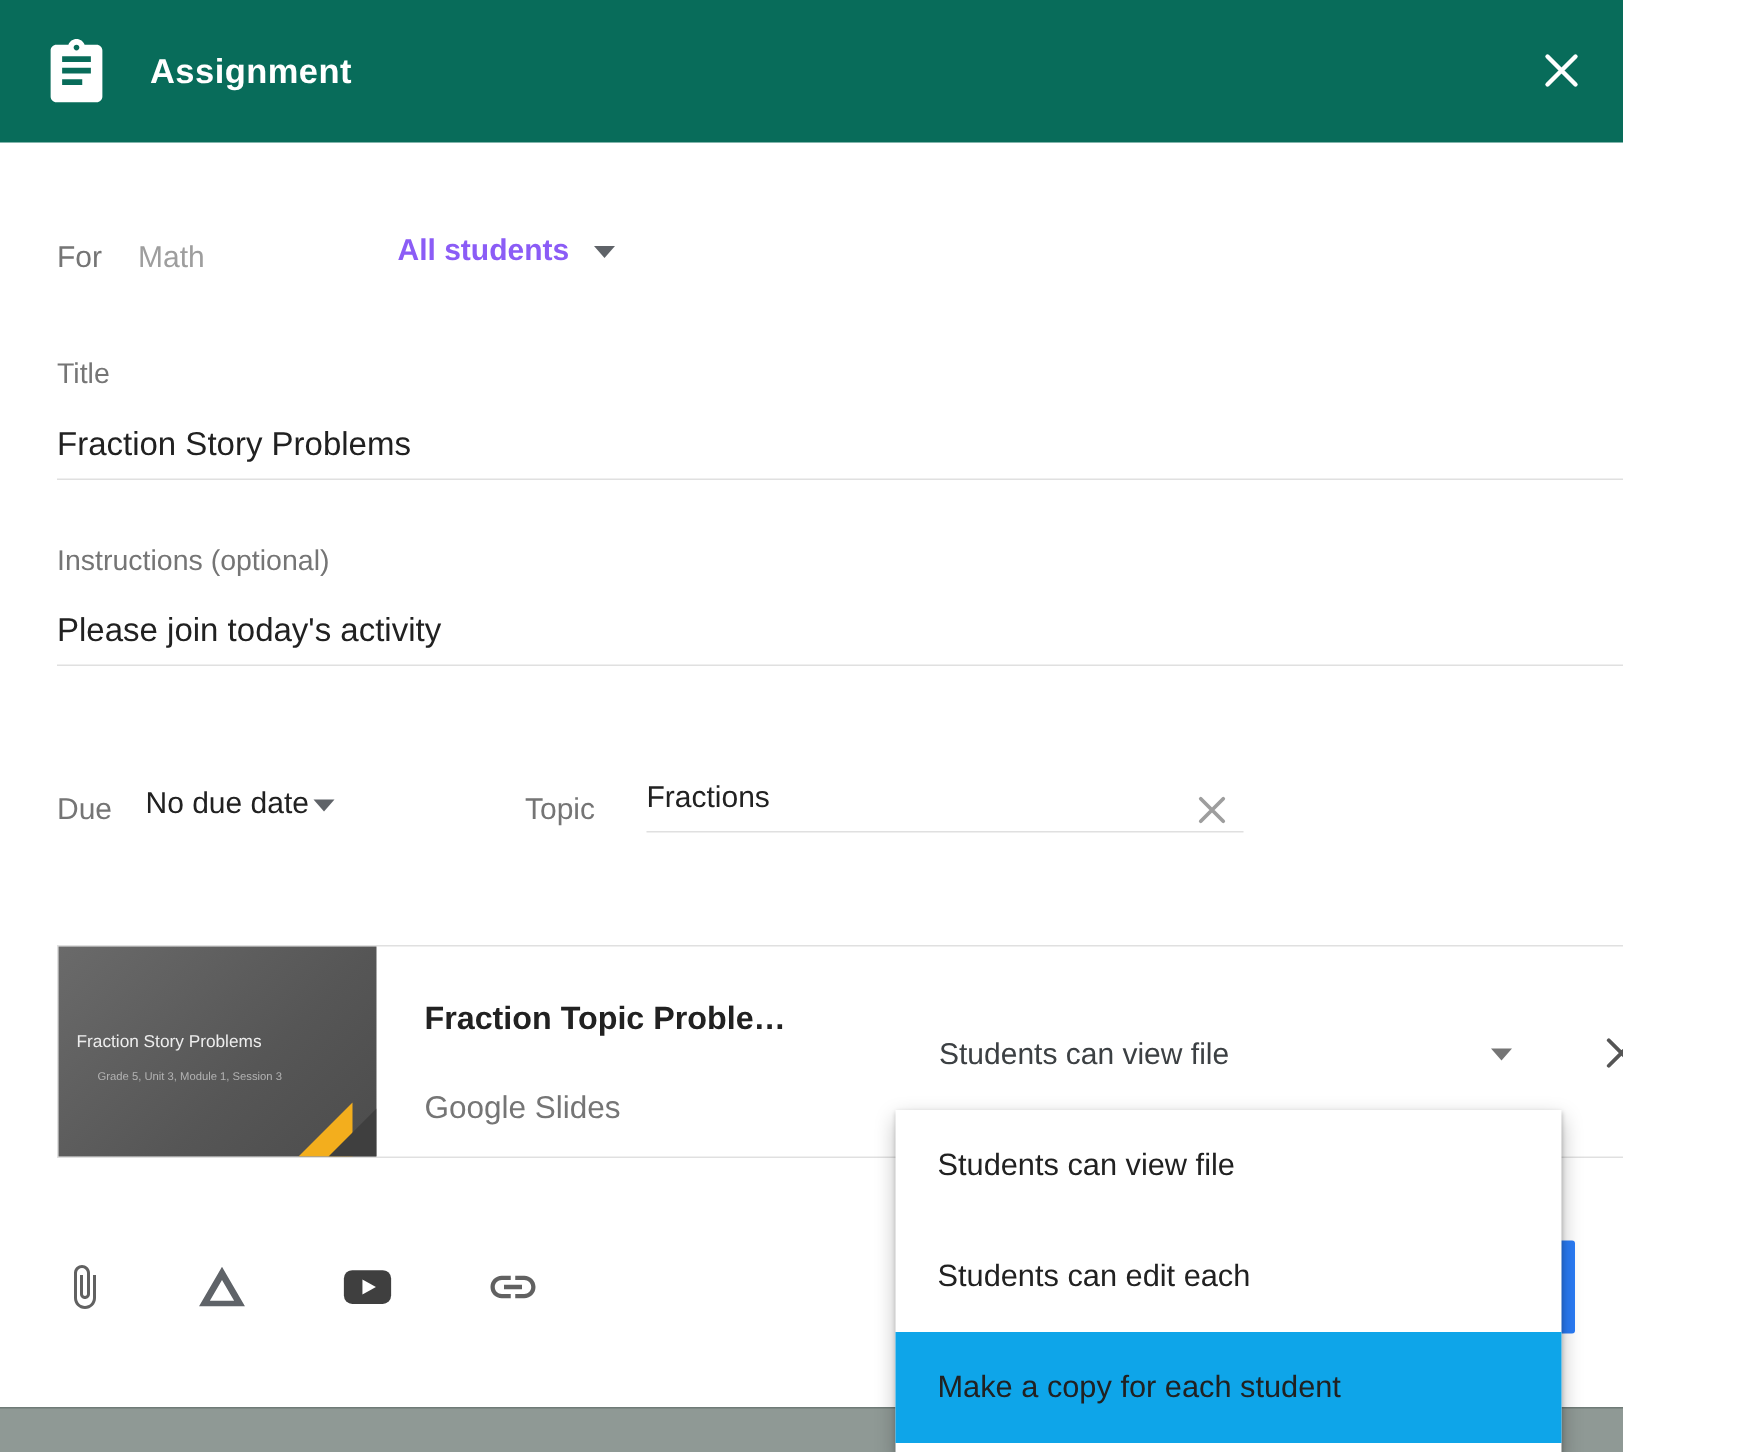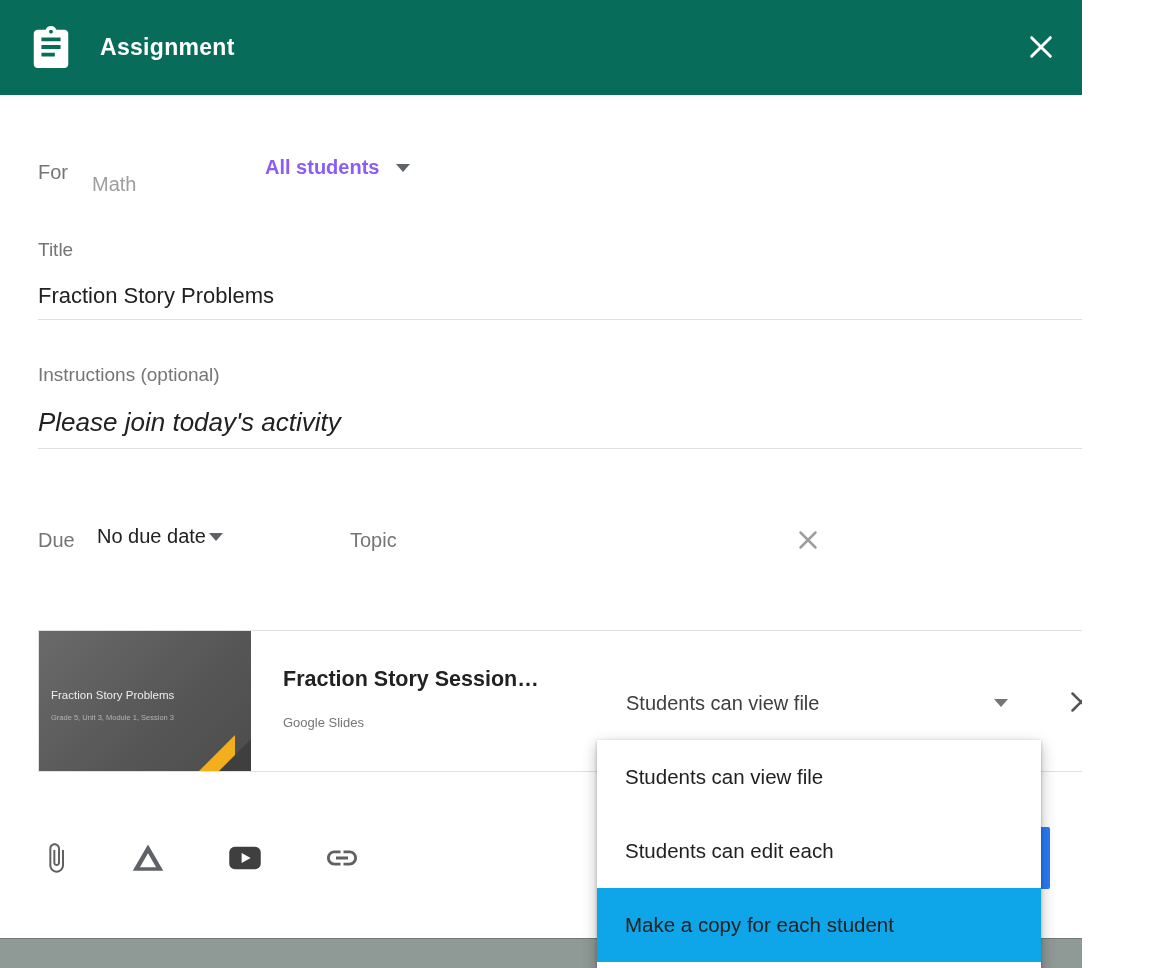--- a/index.html
+++ b/index.html
@@ -13,65 +13,65 @@
   
   .hdr { position:absolute; left:0; top:0; right:0; height:95px; background:#086c5a; }
   .hdr-icon { position:absolute; left:28px; top:24px; width:46px; height:46px; }
   .hdr-title { position:absolute; left:100px; top:0; height:95px; display:flex; align-items:center;
     margin:0; color:#fff; font-size:23px; font-weight:bold; letter-spacing:.3px; }
   .hdr-close { position:absolute; right:24px; top:31px; width:34px; height:34px;
     background:none; border:none; padding:0; cursor:pointer; }
 
   
   .lbl   { color:#757575; font-size:19px; }
-  .muted { color:#9e9e9e;margin-top:12px; }
+  .muted { color:#9e9e9e; }
 
   .for-label    { left:38px;  top:161px; font-size:20px; }
   .for-course   { left:92px;  top:161px; font-size:20px; }
   .audience-btn { left:265px; top:156px; background:none; border:none; padding:0; cursor:pointer;
                   display:flex; align-items:center; gap:17px; font-family:inherit; }
   .audience-btn .txt { font-size:20px; font-weight:bold; color:#8b5cf6; }
 
   .caret { width:0; height:0; display:inline-block;
            border-left:7px solid transparent; border-right:7px solid transparent;
            border-top:8px solid #5f6368; }
   .caret.light { border-top-color:#757575; }
   .caret.white { border-top-color:#ffffff; }
 
   .field-input { position:absolute; background:transparent; border:none; outline:none;
                  border-bottom:1px solid #e0e0e0; color:#212121;
                  font-family:inherit; padding:0 0 10px 0; }
   .title-label { left:38px; top:239px; }
   .title-input { left:38px; top:283px; width:1104px; font-size:22px; }
   .instr-label { left:38px; top:364px; }
-  .instr-input { left:38px; top:407px; width:1104px; font-size:26px;font-style:italic; }
+  .instr-input { left:38px; top:407px; width:1104px; font-size:22px; }
 
   .due-label { left:38px; top:529px; font-size:20px; }
   .due-btn   { left:97px; top:525px; background:none; border:none; padding:0; cursor:pointer;
                display:flex; align-items:center; gap:3px; font-family:inherit; }
   .due-btn .txt { font-size:20px; color:#212121; }
   .topic-label { left:350px; top:529px; font-size:20px; }
   .topic-input { left:431px; top:521px; width:398px; font-size:20px; }
   .topic-clear { position:absolute; left:789px; top:522px; width:38px; height:38px;
                  background:none; border:none; padding:0; cursor:pointer; }
 
   
   .card { position:absolute; left:38px; top:630px; width:1102px; height:140px;
           border:1px solid #e0e0e0; background:#fff; }
   .thumb { position:absolute; left:0; top:0; width:212px; height:140px; overflow:hidden;
            background:linear-gradient(135deg,#6a6a6a 0%,#565656 60%,#4c4c4c 100%); cursor:pointer; }
   .thumb-title { position:absolute; left:12px; top:58px; color:#ededed; font-size:11.5px; }
-  .thumb-sub   { position:absolute; left:12px; top:82px; color:#b3b3b3; font-size:7.5px; }
+  .thumb-sub   { position:absolute; left:26px; top:82px; color:#b3b3b3; font-size:7.5px; }
   .tri-yellow  { position:absolute; right:16px; bottom:0; width:0; height:0;
                  border-left:36px solid transparent; border-bottom:36px solid #f3ae1d; }
   .tri-dark    { position:absolute; right:0; bottom:0; width:0; height:0;
                  border-left:32px solid transparent; border-bottom:32px solid #3f3f3f; }
 
   .att-name { position:absolute; left:244px; top:36px; font-size:21.5px; font-weight:bold; color:#212121; }
-  .att-type { position:absolute; left:244px; top:84px; font-size:13px; color:#757575; }
+  .att-type { position:absolute; left:244px; top:96px; font-size:21px; color:#757575; }
   .perm-btn { position:absolute; left:587px; top:56px; width:382px; height:32px;
               background:none; border:none; padding:0; cursor:pointer;
               display:flex; align-items:center; justify-content:space-between; font-family:inherit; }
   .perm-btn .txt { font-size:20px; color:#3c4043; }
   .remove-btn { position:absolute; left:1022px; top:52px; width:40px; height:40px;
                 background:none; border:none; padding:0; cursor:pointer; }
 
   
   .menu { position:absolute; left:597px; top:740px; width:444px; z-index:40;
           background:#fff; padding-bottom:10px;
@@ -132,34 +132,35 @@
 
   <span class="abs lbl instr-label">Instructions (optional)</span>
   <input class="field-input instr-input" value="Please join today's activity" style="">
 
   <span class="abs lbl due-label">Due</span>
   <button class="abs due-btn">
     <span class="txt">No due date</span>
     <i class="caret"></i>
   </button>
   <span class="abs lbl topic-label">Topic</span>
+  <input class="field-input topic-input" value="Fractions" style="">
   <button class="topic-clear" aria-label="Clear topic">
     <svg viewBox="0 0 24 24" width="30" height="30">
         <path d="M6 6l12 12M18 6L6 18" stroke="#9e9e9e" stroke-width="2" stroke-linecap="round" fill="none"></path>
       </svg>
   </button>
 
   <div class="card">
     <div class="thumb">
       <span class="thumb-title">Fraction Story Problems</span>
       <span class="thumb-sub">Grade 5, Unit 3, Module 1, Session 3</span>
       <i class="tri-yellow"></i>
       <i class="tri-dark"></i>
     </div>
-    <span class="att-name">Fraction Story Session…</span>
+    <span class="att-name">Fraction Topic Proble…</span>
     <span class="att-type">Google Slides</span>
     <button class="perm-btn">
       <span class="txt">Students can view file</span>
       <i class="caret light"></i>
     </button>
     <button class="remove-btn" aria-label="Remove attachment">
       <svg viewBox="0 0 24 24" width="34" height="34">
           <path d="M6 6l12 12M18 6L6 18" stroke="#555555" stroke-width="1.8" stroke-linecap="round" fill="none"></path>
         </svg>
     </button>

